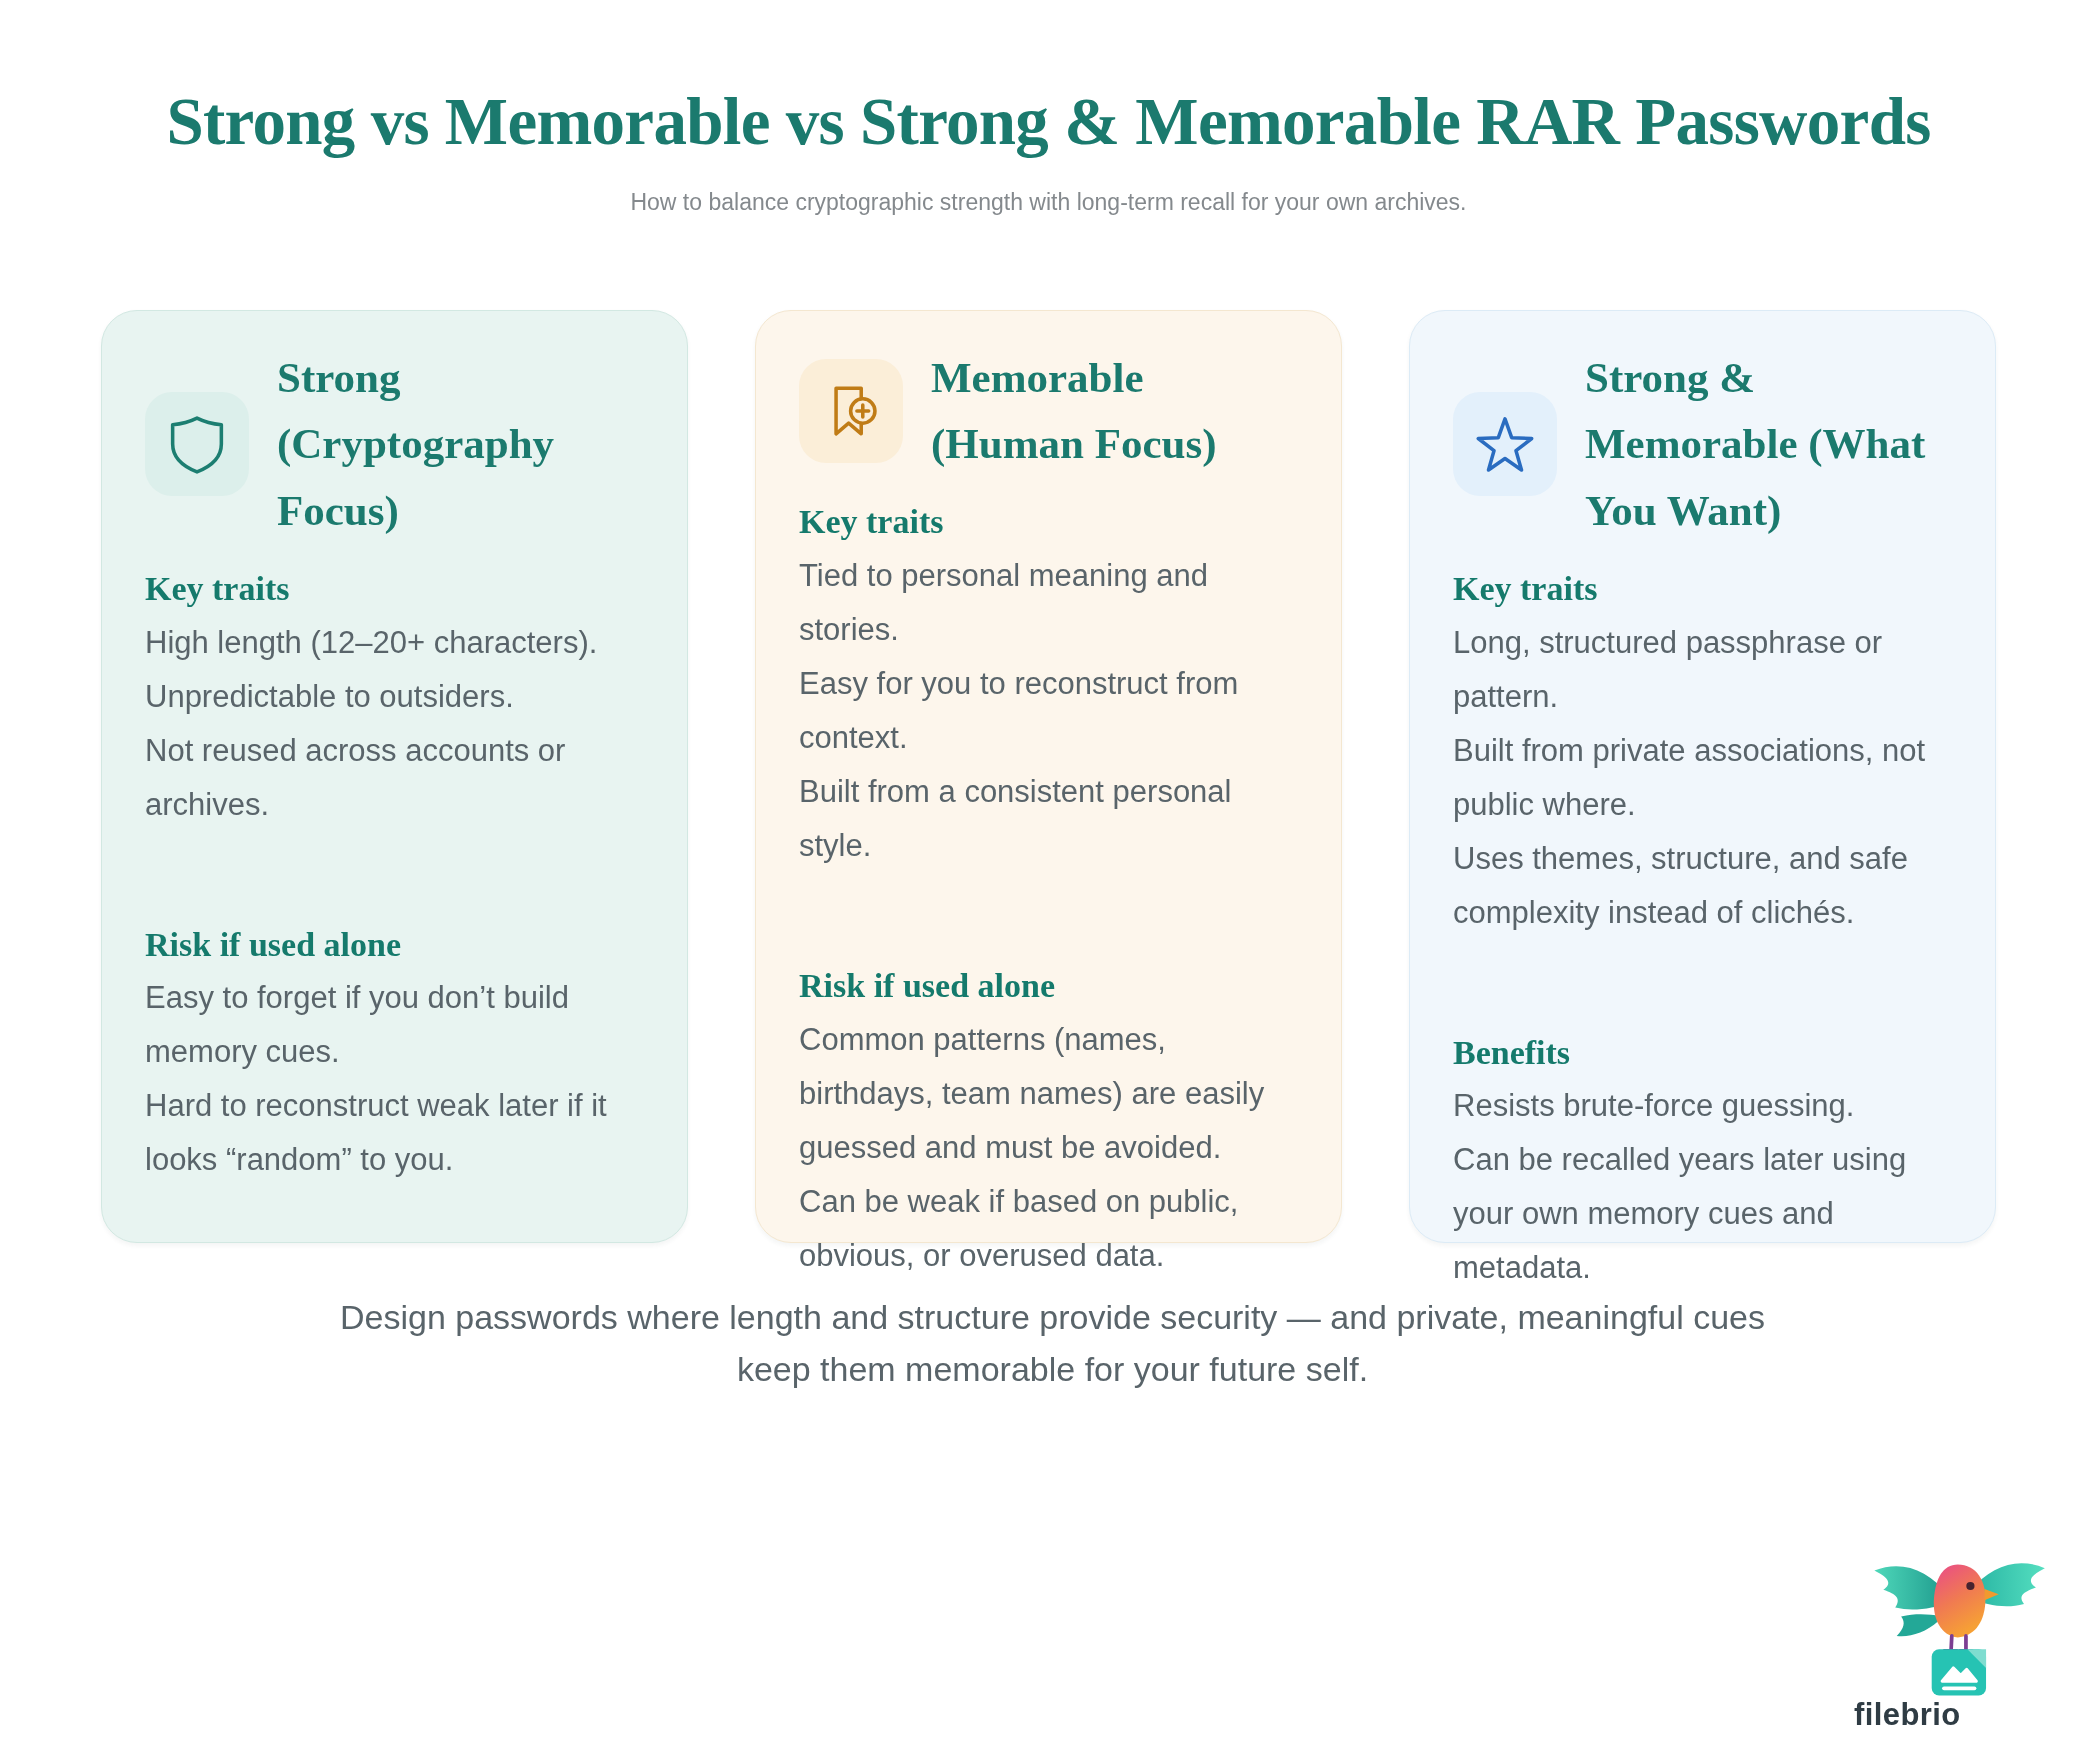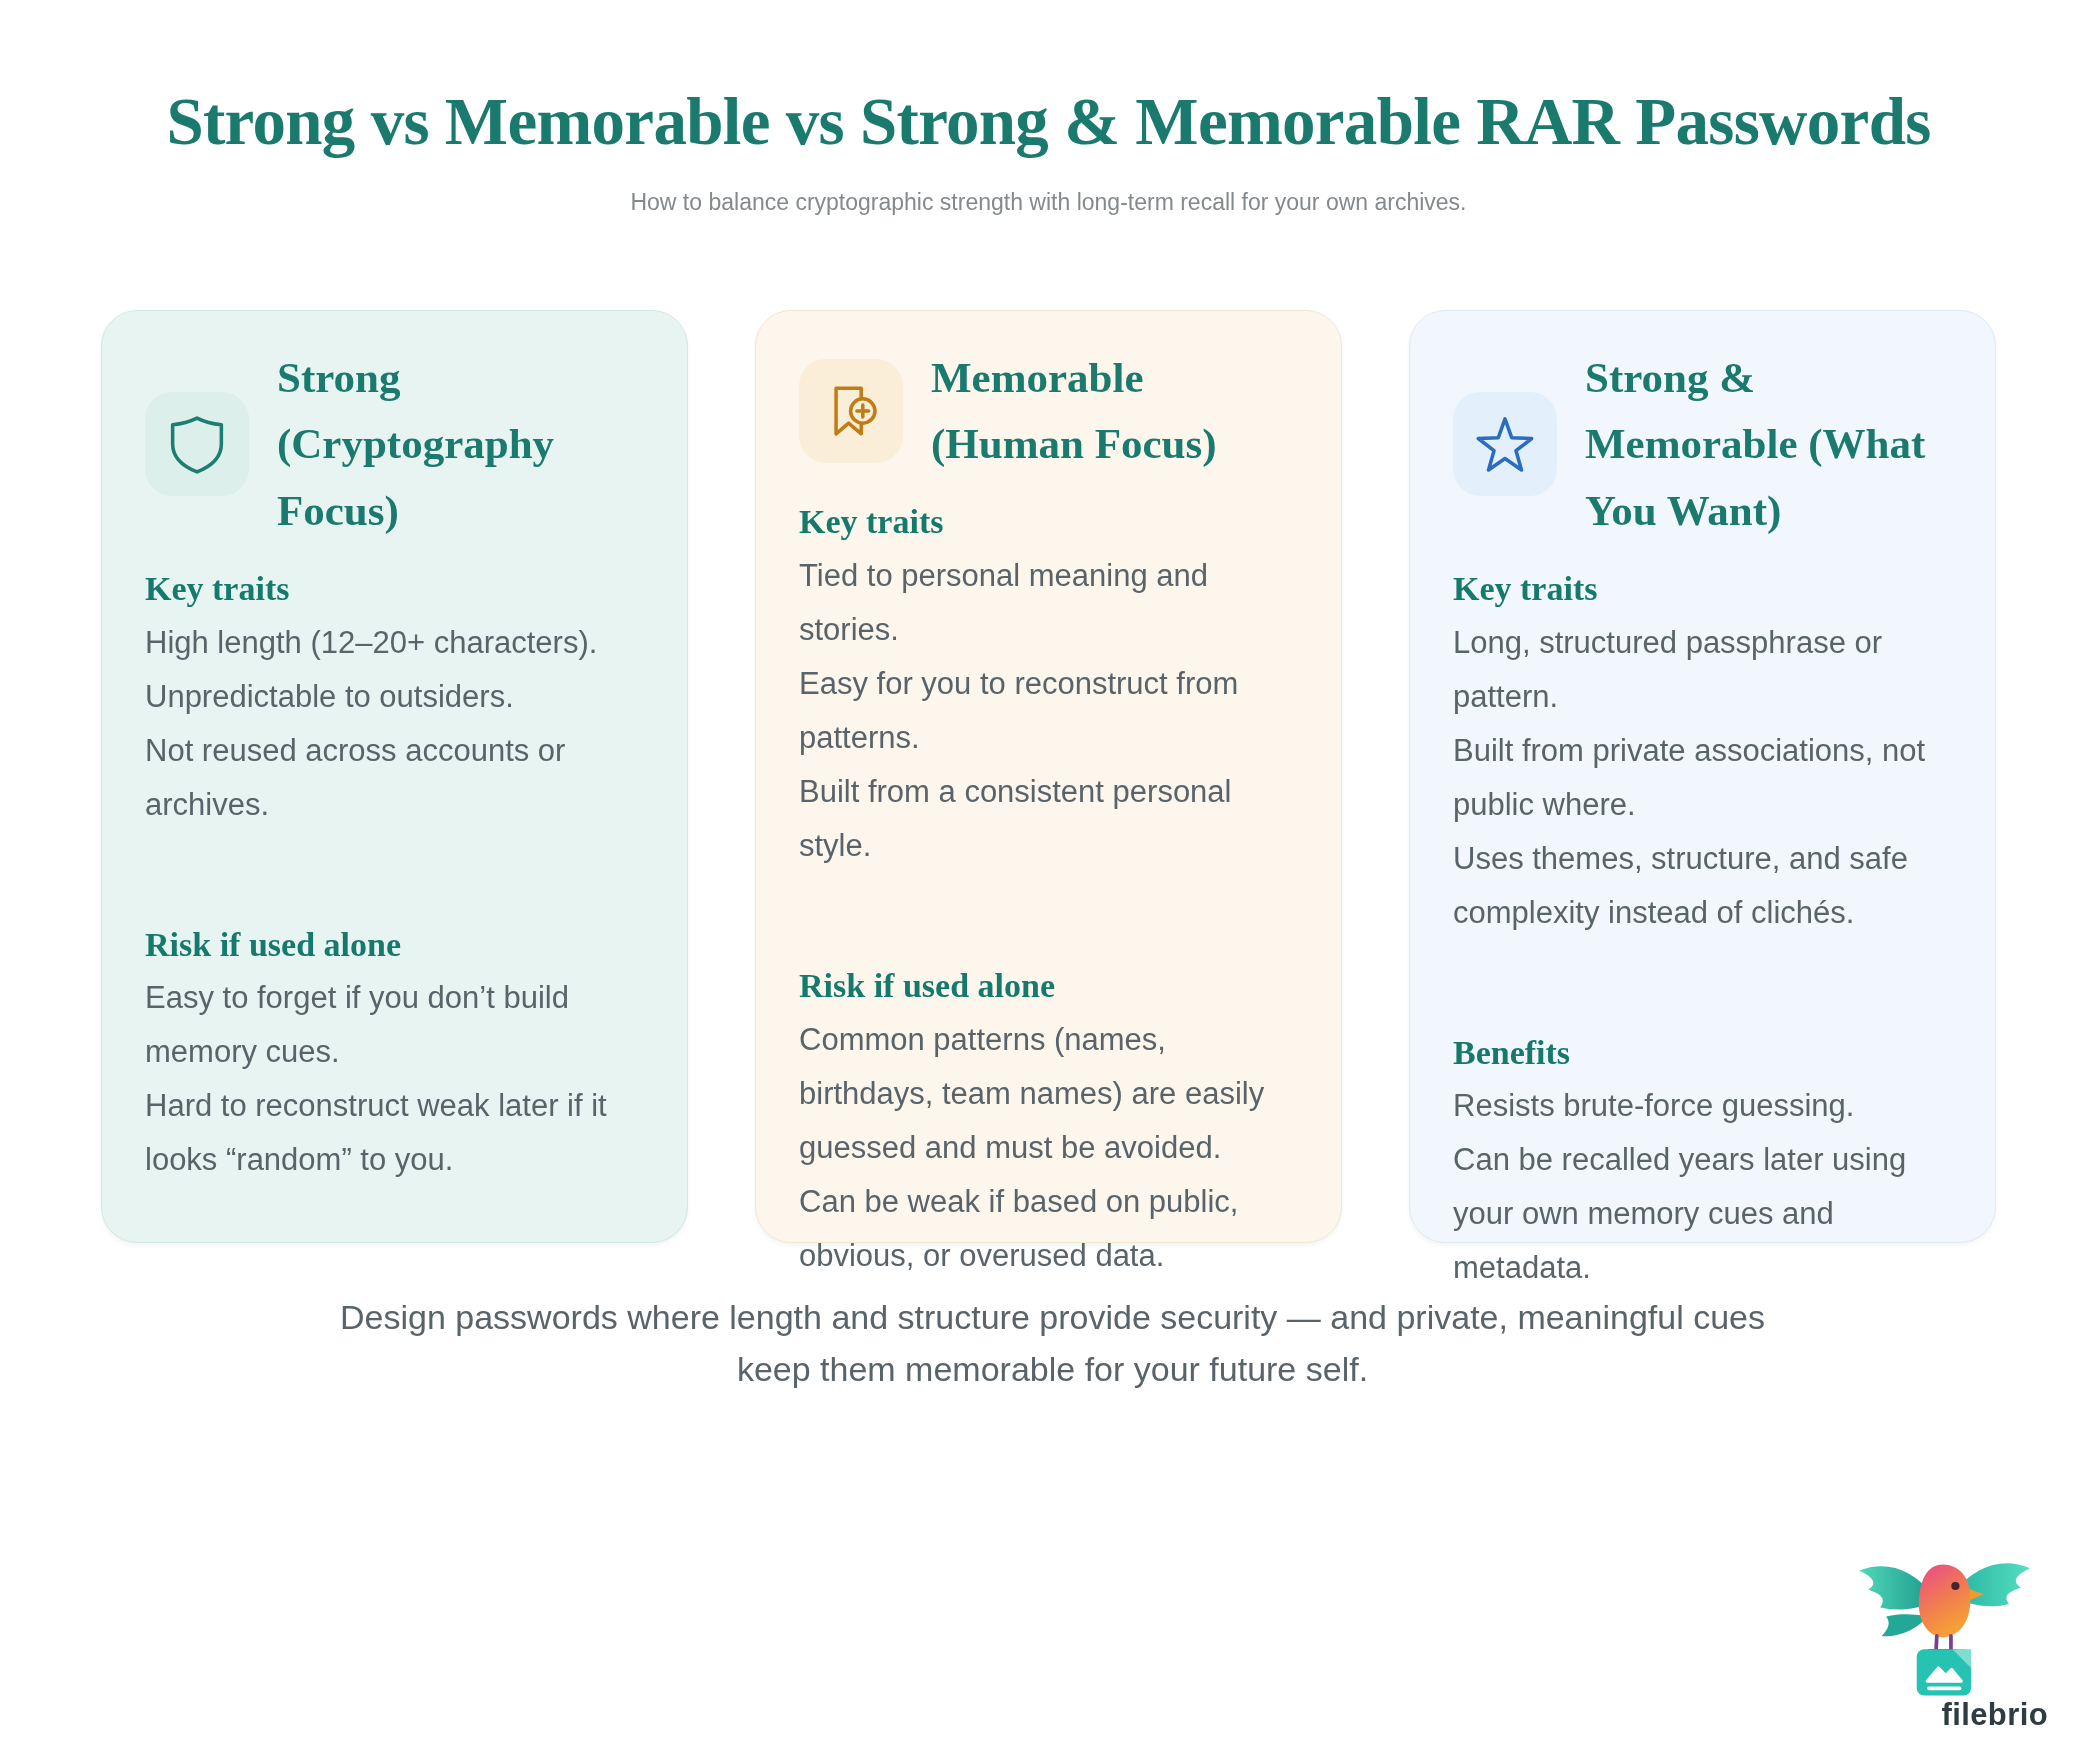--- a/index.html
+++ b/index.html
@@ -91,24 +91,24 @@
   .footer{margin-top:48px;text-align:center;}
   .footer p{
     margin:0;
     font-size:34px;
     line-height:52px;
     color:#59646a;
     padding-left:8px;
   }
   .logo{
     position:absolute;
-    right:49px;
+    right:34px;
     top:1545px;
     width:209px;
-    text-align:right;
+    text-align:left;
   }
   .logo svg{display:block;margin:0 auto;}
   .brand{
     margin-top:0px;
     font-size:31px;
     font-weight:700;
     letter-spacing:0.4px;
     color:#2f3c44;
   }
 </style>
@@ -152,21 +152,21 @@
     <circle cx="57" cy="42" r="15.5" fill="var(--icon-bg)"></circle>
     <path d="M57 34.5 V49.5 M49.5 42 H64.5"></path>
   </svg>
           </div>
       <h2 class="card-title">Memorable (Human Focus)</h2>
     </div>
     <div class="card-body">
           <div class="section">
     <h3 class="section-heading">Key traits</h3>
   <p>Tied to personal meaning and stories.</p>
-            <p>Easy for you to reconstruct from patterns.</p>
+            <p>Easy for you to reconstruct from context.</p>
             <p>Built from a consistent personal style.</p>
           </div>
           <div class="section">
     <h3 class="section-heading">Risk if used alone</h3>
   <p>Common patterns (names, birthdays, team names) are easily guessed and must be avoided.</p>
             <p>Can be weak if based on public, obvious, or overused data.</p>
           </div>
         </div>
   </section>
       <section class="card" style="--card-bg: #f1f7fc; --card-border: #dcebf6; --icon-bg: #e3f0fb; --icon-color: #2a6cc0;">

